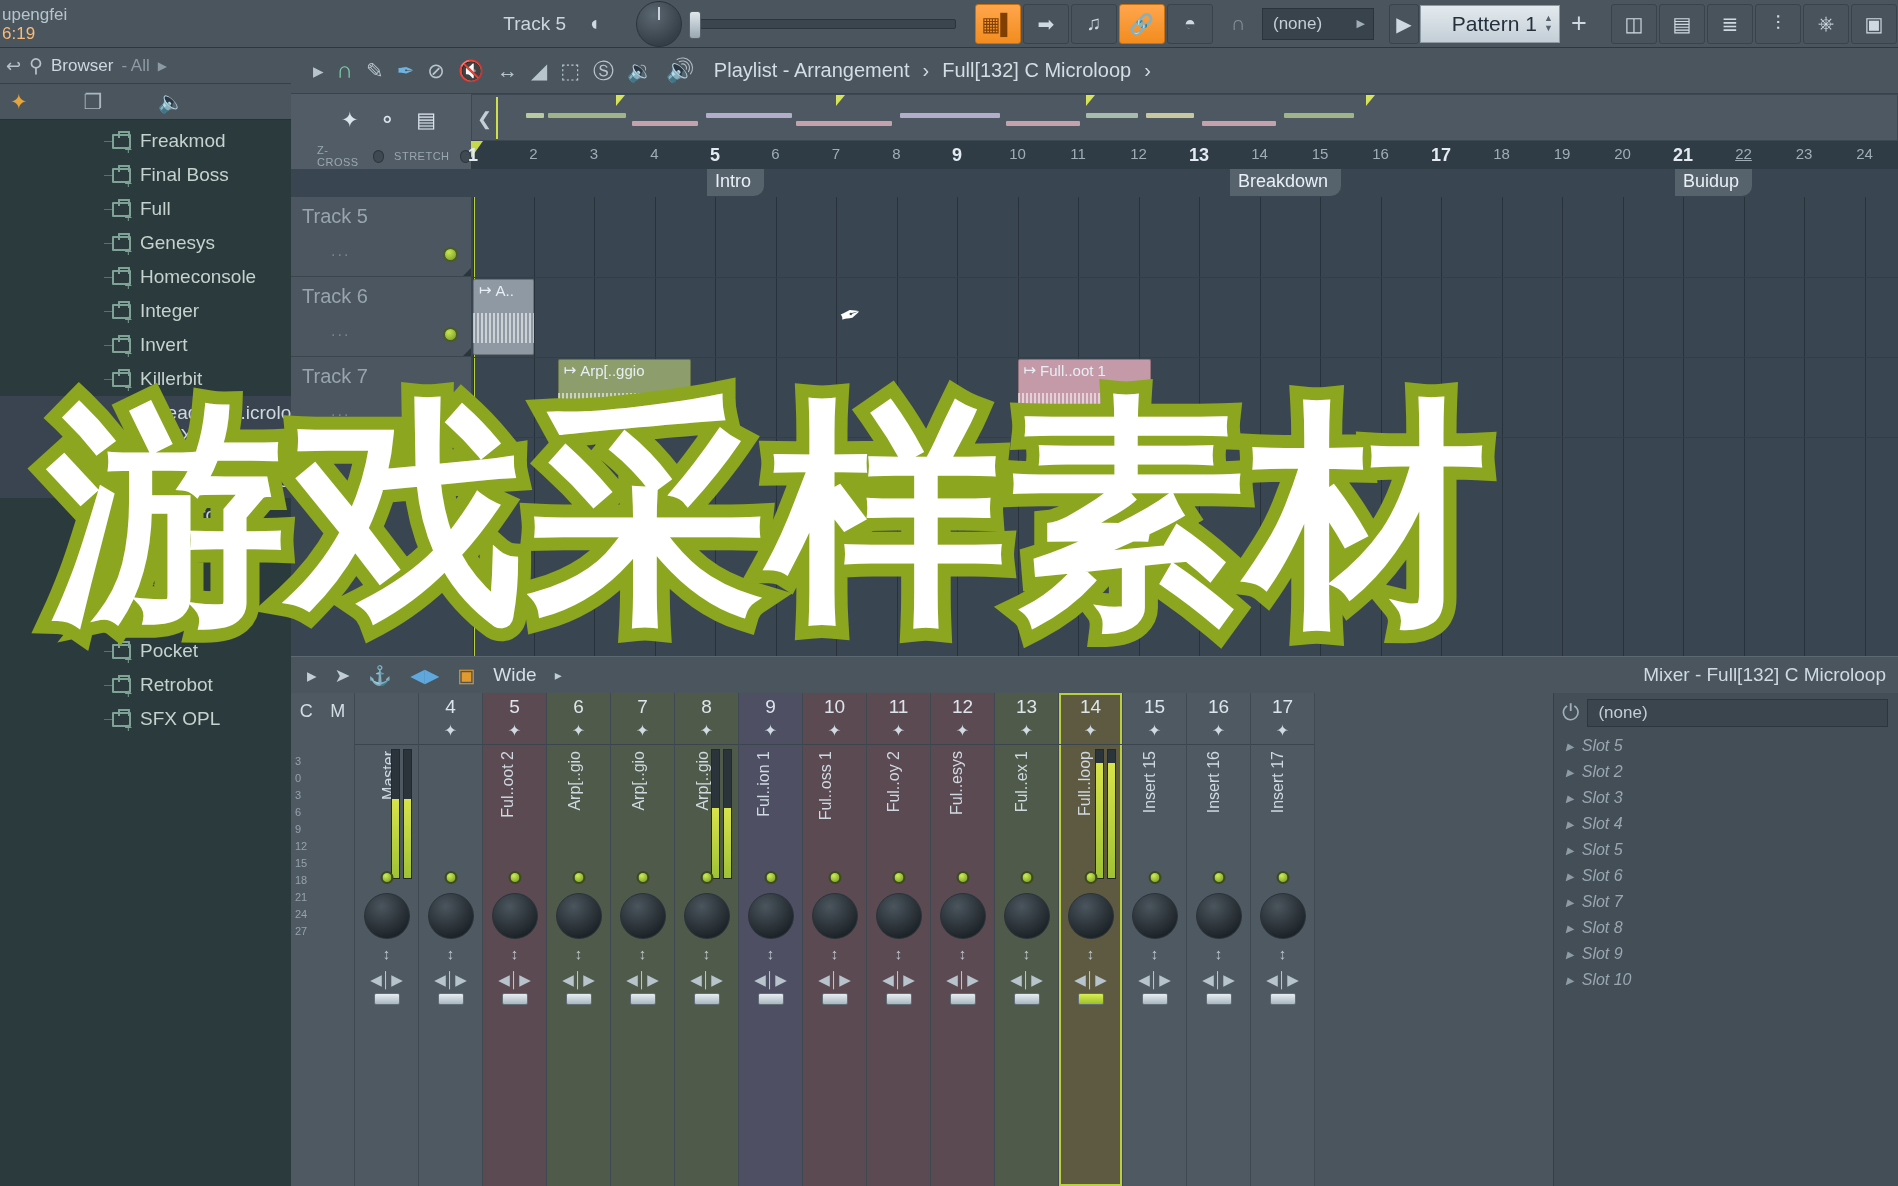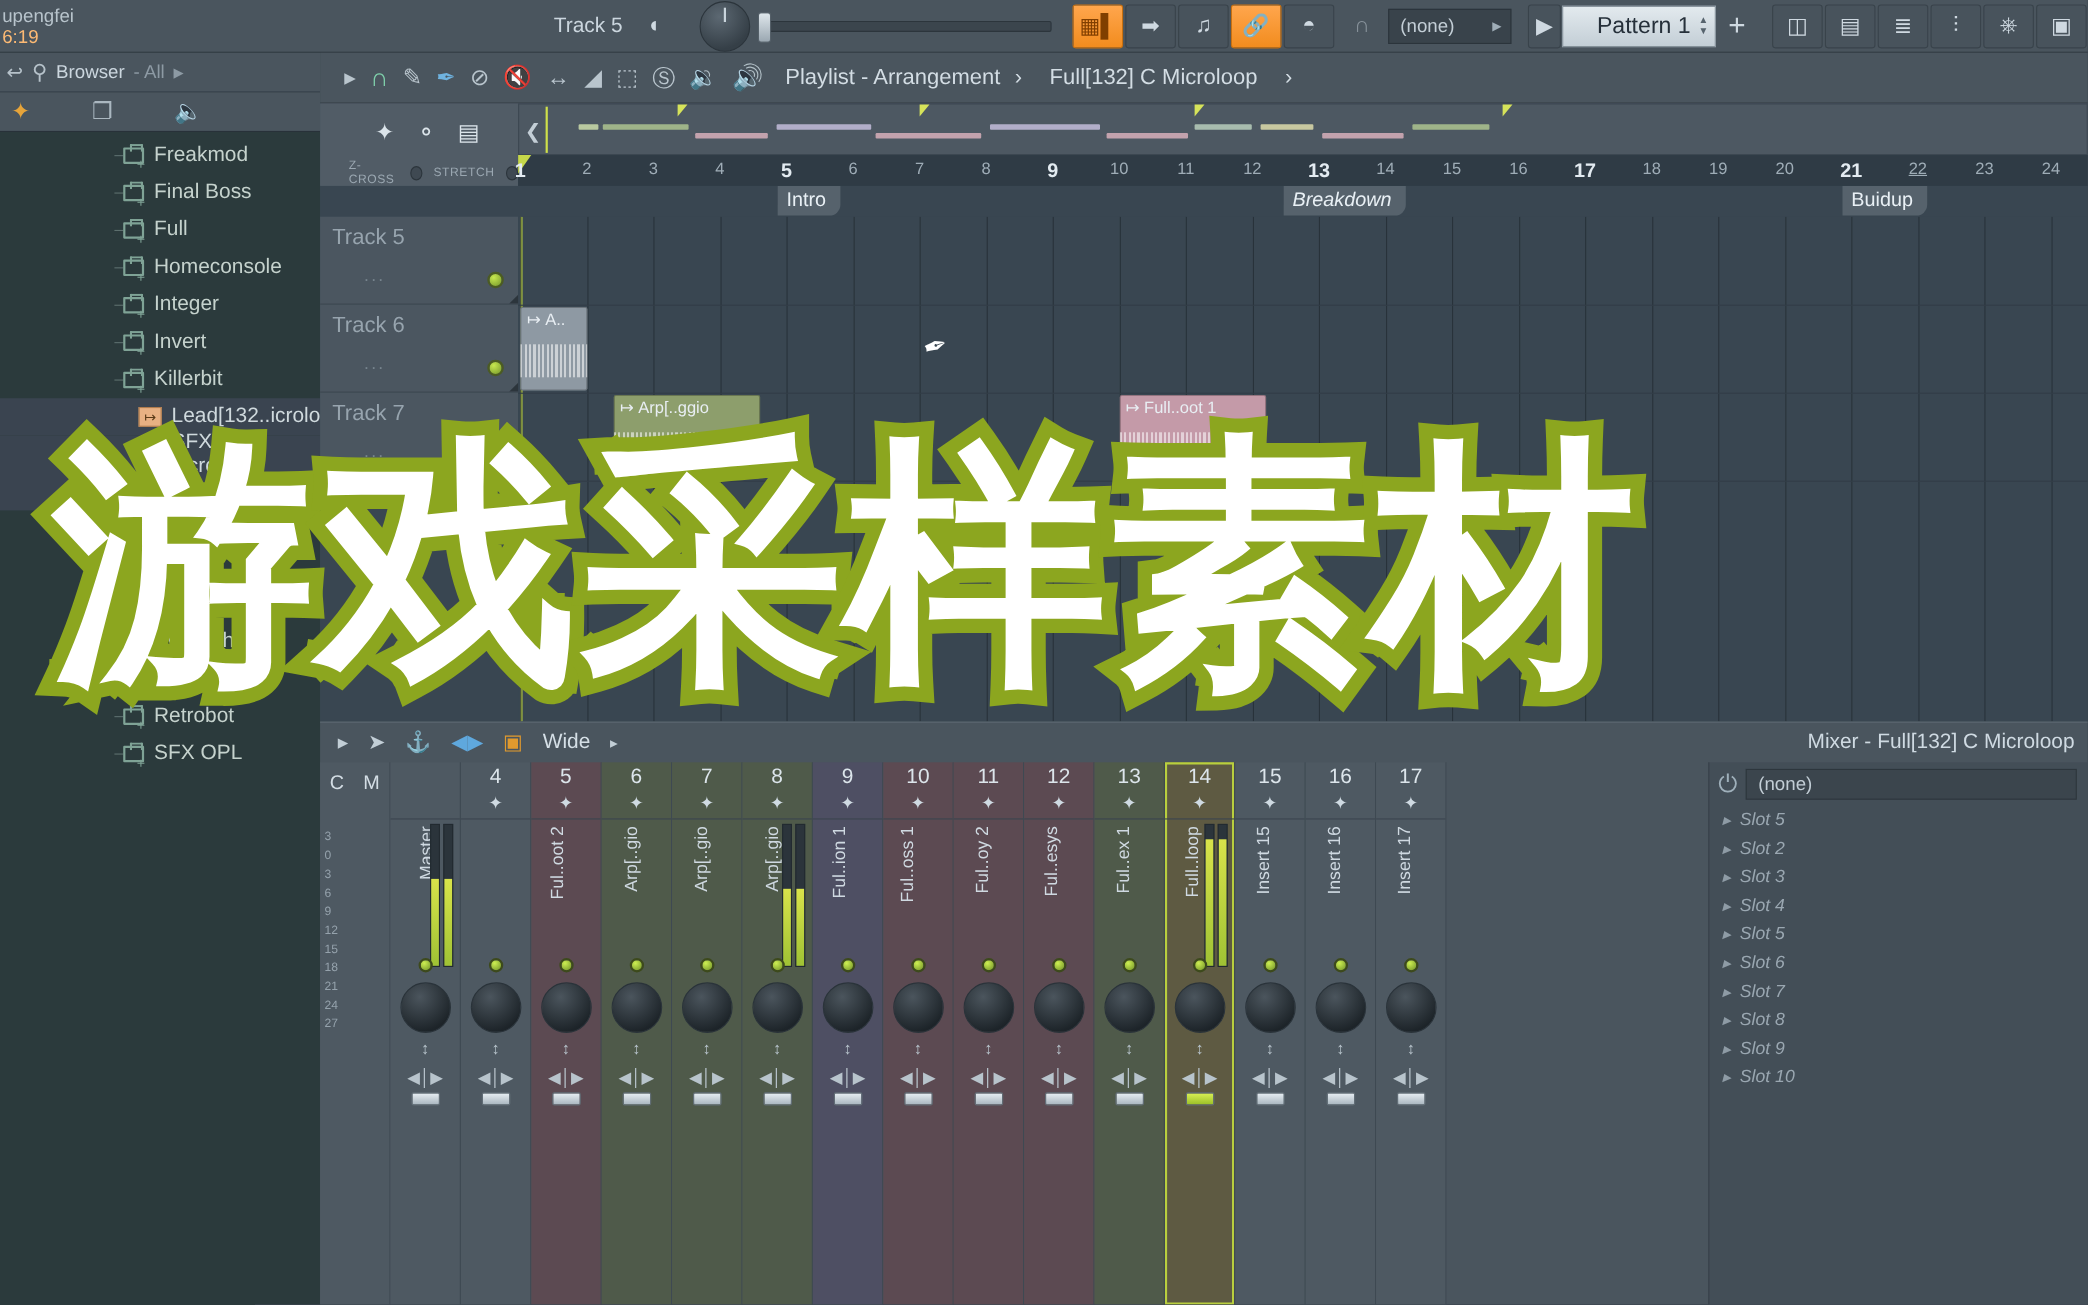--- a/index.html
+++ b/index.html
@@ -373,20 +373,25 @@
         </div>
         <div class="br-item">
           <span class="tree"></span>
           <span class="folder-ic"></span>
           <span>Final Boss</span>
         </div>
         <div class="br-item">
           <span class="tree"></span>
           <span class="folder-ic"></span>
           <span>Full</span>
+        </div>
+        <div class="br-item">
+          <span class="tree"></span>
+          <span class="folder-ic"></span>
+          <span>Genesys</span>
         </div>
         <div class="br-item">
           <span class="tree"></span>
           <span class="folder-ic"></span>
           <span>Homeconsole</span>
         </div>
         <div class="br-item">
           <span class="tree"></span>
           <span class="folder-ic"></span>
           <span>Integer</span>
@@ -459,21 +464,21 @@
     <span class="ic">⊘</span>
     <span class="ic">🔇</span>
     <span class="ic">↔</span>
     <span class="ic">◢</span>
     <span class="ic">⬚</span>
     <span class="ic">Ⓢ</span>
     <span class="ic">🔉</span>
     <span class="ic" style="color:#b8cf3c;font-size:23px">🔊</span>
     <span class="pl-title">Playlist - Arrangement</span>
     <span class="pl-title sep" style="margin:0">›</span>
-    <span class="pl-title" style="margin:12px">Full[132] C Microloop</span>
+    <span class="pl-title" style="margin:0">Full[132] C Microloop</span>
     <span class="pl-title sep" style="margin:0">›</span>
   </div>
 
   <div class="playlist">
 
     <div class="pl-corner">
       <div class="icons">
         <span>✦</span>
         <span>⚬</span>
         <span>▤</span>
@@ -529,21 +534,21 @@
         <div class="rtick" style="left: 1091px;">19</div>
         <div class="rtick" style="left: 1151.5px;">20</div>
         <div class="rtick maj" style="left: 1212px;">21</div>
         <div class="rtick" style="left: 1272.5px; text-decoration: underline;">22</div>
         <div class="rtick" style="left: 1333px;">23</div>
         <div class="rtick" style="left: 1393.5px;">24</div>
       </div>
 
     <div class="markers-row" id="markers">
         <div class="marker" style="left: 236px;">Intro</div>
-        <div class="marker" style="left: 696px; font-style: italic;">Breakdown</div>
+        <div class="marker" style="left: 759px;">Breakdown</div>
         <div class="marker" style="left: 1204px;">Buidup</div>
       </div>
 
     <div class="track-heads" id="track-heads">
         <div class="thead">
           <div>Track 5</div>
           <div class="dots">...</div>
           <div class="led"></div>
           <div class="tri"></div>
         </div>

